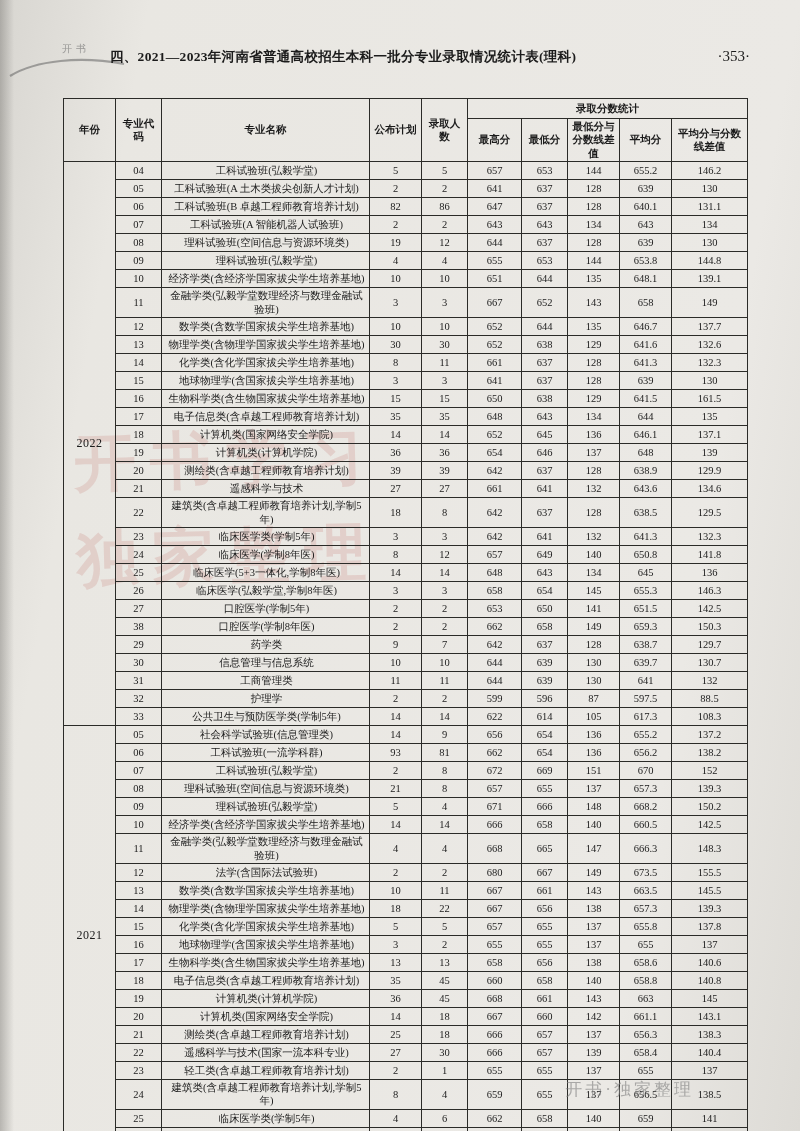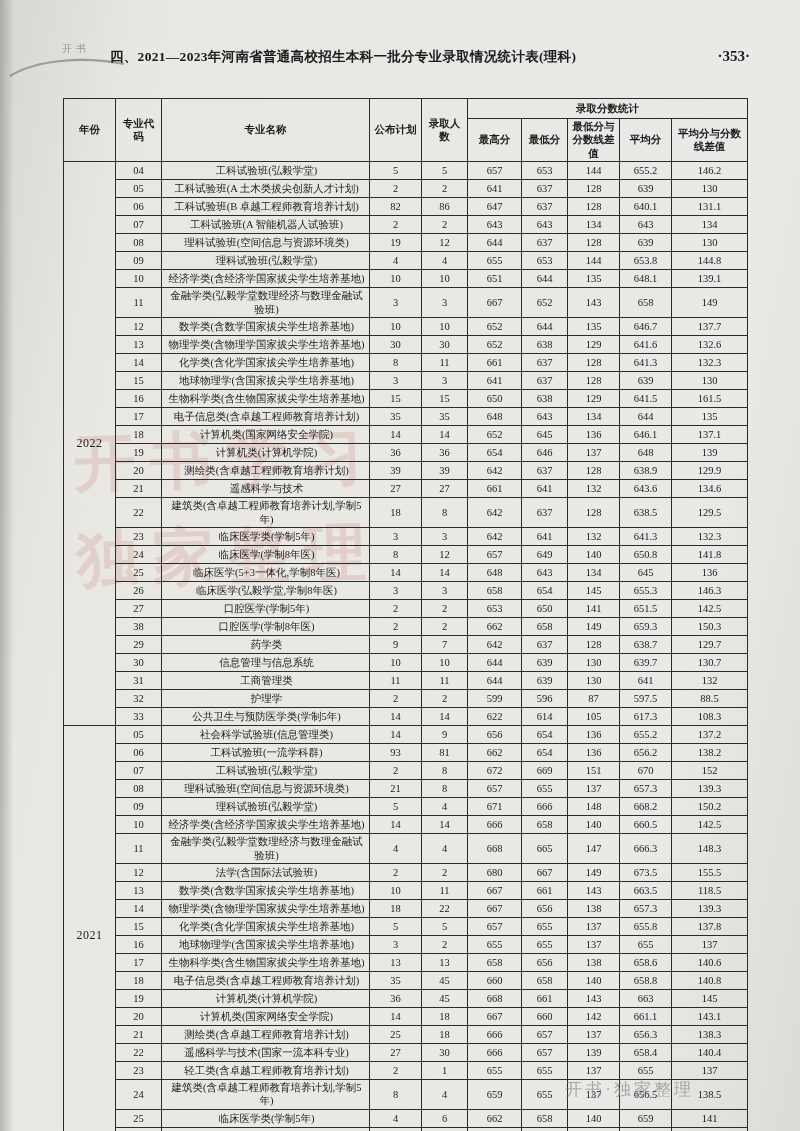--- a/index.html
+++ b/index.html
@@ -12,21 +12,21 @@
     position:relative; width:800px; height:1131px; overflow:hidden;
     background:linear-gradient(100deg,#d8d6d1 0%, #e9e7e2 15%, #ebe9e5 80%, #dddbd6 100%);
     color:#1b1b1b;
   }
   
   .page-header {
     position:absolute; left:110px; top:48px; width:640px;
     display:flex; align-items:baseline; justify-content:space-between;
   }
   .doc-title { font-size:13.5px; font-weight:bold; letter-spacing:0.3px; white-space:nowrap; }
-  .page-number { font-size:15px; font-weight:bold; margin-left:14px; white-space:nowrap; }
+  .page-number { font-size:15px; font-weight:normal; margin-left:14px; white-space:nowrap; }
 
   
   .corner-mark { position:absolute; left:6px; top:38px; width:150px; height:55px; }
   .corner-label {
     position:absolute; left:62px; top:42px; font-size:10px;
     color:rgba(110,110,110,0.65); letter-spacing:4px;
   }
 
   
   .stat-table {
@@ -542,21 +542,21 @@
         </tr>
         <tr>
           <td class="num-cell">13</td>
           <td class="name-cell">数学类(含数学国家拔尖学生培养基地)</td>
           <td class="num-cell">10</td>
           <td class="num-cell">11</td>
           <td class="num-cell">667</td>
           <td class="num-cell">661</td>
           <td class="num-cell">143</td>
           <td class="num-cell">663.5</td>
-          <td class="num-cell">118.5</td>
+          <td class="num-cell">145.5</td>
         </tr>
         <tr>
           <td class="num-cell">14</td>
           <td class="name-cell">物理学类(含物理学国家拔尖学生培养基地)</td>
           <td class="num-cell">18</td>
           <td class="num-cell">22</td>
           <td class="num-cell">667</td>
           <td class="num-cell">656</td>
           <td class="num-cell">138</td>
           <td class="num-cell">657.3</td>

